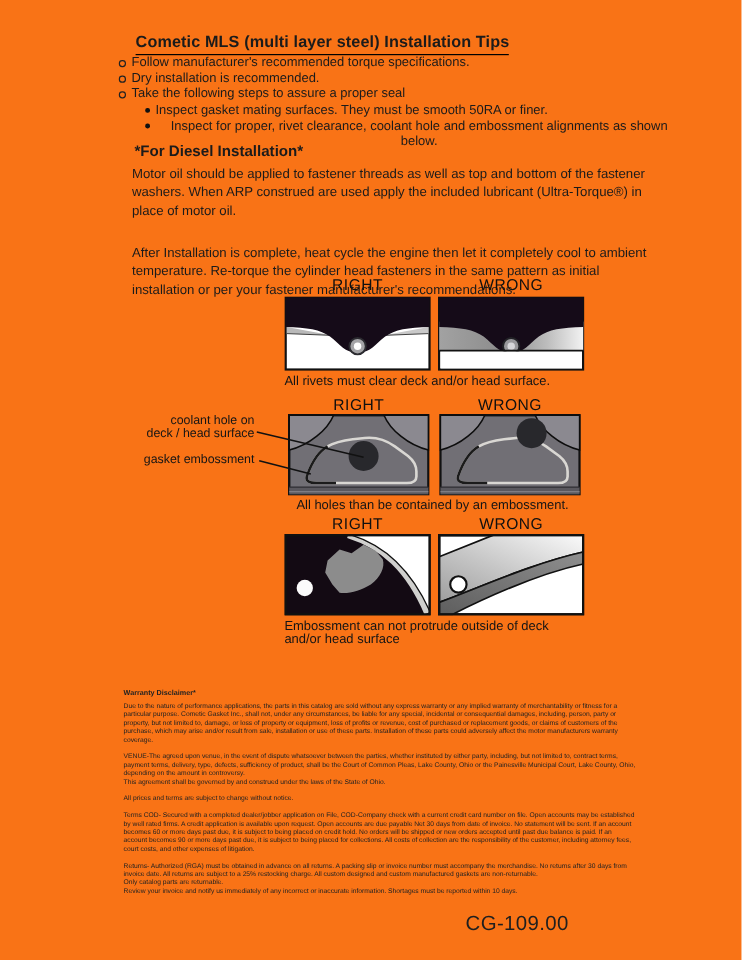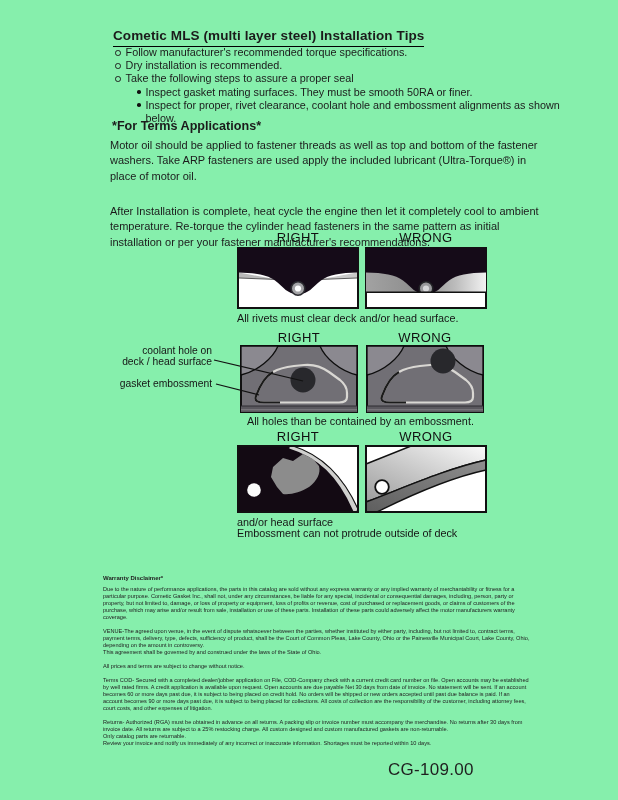--- a/index.html
+++ b/index.html
@@ -1,16 +1,16 @@
 <!DOCTYPE html>
 <html><head>
 <meta charset="utf-8">
 <style>
   html,body{margin:0;padding:0;background:#ffffff;}
-  #page{position:relative;width:618px;height:800px;background:#86efac;overflow:hidden;
+  #page{position:relative;width:618px;height:800px;background:#f97316;overflow:hidden;
         font-family:"Liberation Sans",sans-serif;color:#1b1b1b;}
   .abs{position:absolute;}
   .title{font-size:13.5px;font-weight:bold;display:inline-block;
          border-bottom:1.6px solid #000;padding-bottom:3px;letter-spacing:.1px;}
   .bullets{font-size:10.8px;line-height:13.2px;}
   .brow{display:flex;align-items:flex-start;}
   .dotO{flex:0 0 auto;width:3.6px;height:3.6px;border:1.1px solid #222;border-radius:50%;
         margin:4px 5px 0 0;}
   .dotF{flex:0 0 auto;width:3.6px;height:3.6px;background:#111;border-radius:50%;
         margin:4.6px 5px 0 0;}
@@ -29,21 +29,21 @@
 </style>
 </head>
 <body>
 
 <div id="page">
 
   <div class="abs" style="left:113px;top:26px;">
     <span class="title">Cometic MLS (multi layer steel) Installation Tips</span>
   </div>
 
-  <div class="abs bullets" style="left:115px;top:46px;width:470px;">
+  <div class="abs bullets" style="left:99px;top:46px;width:470px;text-align:center;">
     <div class="brow">
       <span class="dotO"></span>
       <span>Follow manufacturer's recommended torque specifications.</span>
     </div>
     <div class="brow">
       <span class="dotO"></span>
       <span>Dry installation is recommended.</span>
     </div>
     <div class="brow">
       <span class="dotO"></span>
@@ -52,22 +52,22 @@
     <div class="brow sub">
       <span class="dotF"></span>
       <span>Inspect gasket mating surfaces.  They must be smooth 50RA or finer.</span>
     </div>
     <div class="brow sub">
       <span class="dotF"></span>
       <span>Inspect for proper, rivet clearance, coolant hole and embossment alignments as shown below.</span>
     </div>
   </div>
 
-  <div class="abs h2" style="left:112px;top:119px;">*For Terms Applications*</div>
-  <div class="abs para" style="left:110px;top:138px;">Motor oil should be applied to fastener threads as well as top and bottom of the fastener washers. Take ARP fasteners are used apply the included lubricant (Ultra-Torque®) in place of motor oil.</div>
+  <div class="abs h2" style="left:112px;top:119px;">*For Diesel Installation*</div>
+  <div class="abs para" style="left:110px;top:138px;">Motor oil should be applied to fastener threads as well as top and bottom of the fastener washers. When ARP construed are used apply the included lubricant (Ultra-Torque®) in place of motor oil.</div>
   <div class="abs para" style="left:110px;top:168px;margin-top:36px;">After Installation is complete, heat cycle the engine then let it completely cool to ambient temperature. Re-torque the cylinder head fasteners in the same pattern as initial installation or per your fastener manufacturer's recommendations.</div>
 
   <div class="abs dlabel" style="left:237px;top:230px;width:122px;">RIGHT</div>
   <div class="abs dlabel" style="left:365px;top:230px;width:122px;">WRONG</div>
 
   <svg class="abs" style="left:237px;top:247px;" width="122" height="62" viewBox="0 0 122 62">
     <rect x="1" y="1" width="120" height="60" fill="#ffffff" stroke="#111111" stroke-width="2"></rect>
     <path d="M2,25.5 L40,32.5 L2,31 Z" fill="#b9b9b9"></path>
     <path d="M120,25.5 L82,32.5 L120,31 Z" fill="#c9c9c9"></path>
     <path d="M2,31 L40,32.5 M82,32.5 L120,31" stroke="#3a3a3a" stroke-width="0.8" fill="none"></path>
@@ -161,22 +161,22 @@
       </linearGradient>
     </defs>
     <rect x="1" y="1" width="120" height="66" fill="#ffffff" stroke="#111111" stroke-width="2"></rect>
     <path d="M1,19 C16,13 31,7 46,1 L121,1 L121,15 C80,24 36,44 1,57 Z" fill="url(#g-r3s)" stroke="#111111" stroke-width="1.4"></path>
     <path d="M1,57 C36,44 80,24 121,15 L121,25 C84,33 42,52 12,67 L1,67 Z" fill="url(#g-r3d)" stroke="#111111" stroke-width="1.4"></path>
     <circle cx="17" cy="42" r="6.8" fill="#ffffff" stroke="#111111" stroke-width="1.8"></circle>
     <rect x="1" y="1" width="120" height="66" fill="none" stroke="#111111" stroke-width="2"></rect>
   </svg>
 
   <div class="abs caption" style="left:237px;top:517px;width:250px;line-height:10.8px;">
+    <div>Embossment can not protrude outside of deck</div>
     <div>and/or head surface</div>
-    <div>Embossment can not protrude outside of deck</div>
   </div>
 
   <div class="abs legal" style="left:103px;top:575px;">
     <p class="lh">Warranty Disclaimer*</p>
     <p>Due to the nature of performance applications, the parts in this catalog are sold without any express warranty or any implied warranty of merchantability or fitness for a particular purpose.  Cometic Gasket Inc., shall not, under any circumstances, be liable for any special, incidental or consequential damages, including, person, party or property, but not limited to, damage, or loss of property or equipment, loss of profits or revenue, cost of purchased or replacement goods, or claims of customers of the purchase, which may arise and/or result from sale, installation or use of these parts.  Installation of these parts could adversely affect the motor manufacturers warranty coverage.</p>
     <p class="tight">VENUE-The agreed upon venue, in the event of dispute whatsoever between the parties, whether instituted by either party, including, but not limited to, contract terms, payment terms, delivery, type, defects, sufficiency of product, shall be the Court of Common Pleas, Lake County, Ohio or the Painesville Municipal Court, Lake County, Ohio, depending on the amount in controversy.</p>
     <p>This agreement shall be governed by and construed under the laws of the State of Ohio.</p>
     <p>All prices and terms are subject to change without notice.</p>
     <p>Terms COD- Secured with a completed dealer/jobber application on File, COD-Company check with a current credit card number on file.  Open accounts may be established by well rated firms.  A credit application is available upon request.  Open accounts are due payable Net 30 days from date of invoice.  No statement will be sent.  If an account becomes 60 or more days past due, it is subject to being placed on credit hold.  No orders will be shipped or new orders accepted until past due balance is paid.  If an account becomes 90 or more days past due, it is subject to being placed for collections.  All costs of collection are the responsibility of the customer, including attorney fees, court costs, and other expenses of litigation.</p>
     <p class="tight">Returns- Authorized (RGA) must be obtained in advance on all returns.  A packing slip or invoice number must accompany the merchandise.  No returns after 30 days from invoice date.  All returns are subject to a 25% restocking charge.  All custom designed and custom manufactured gaskets are non-returnable.</p>

